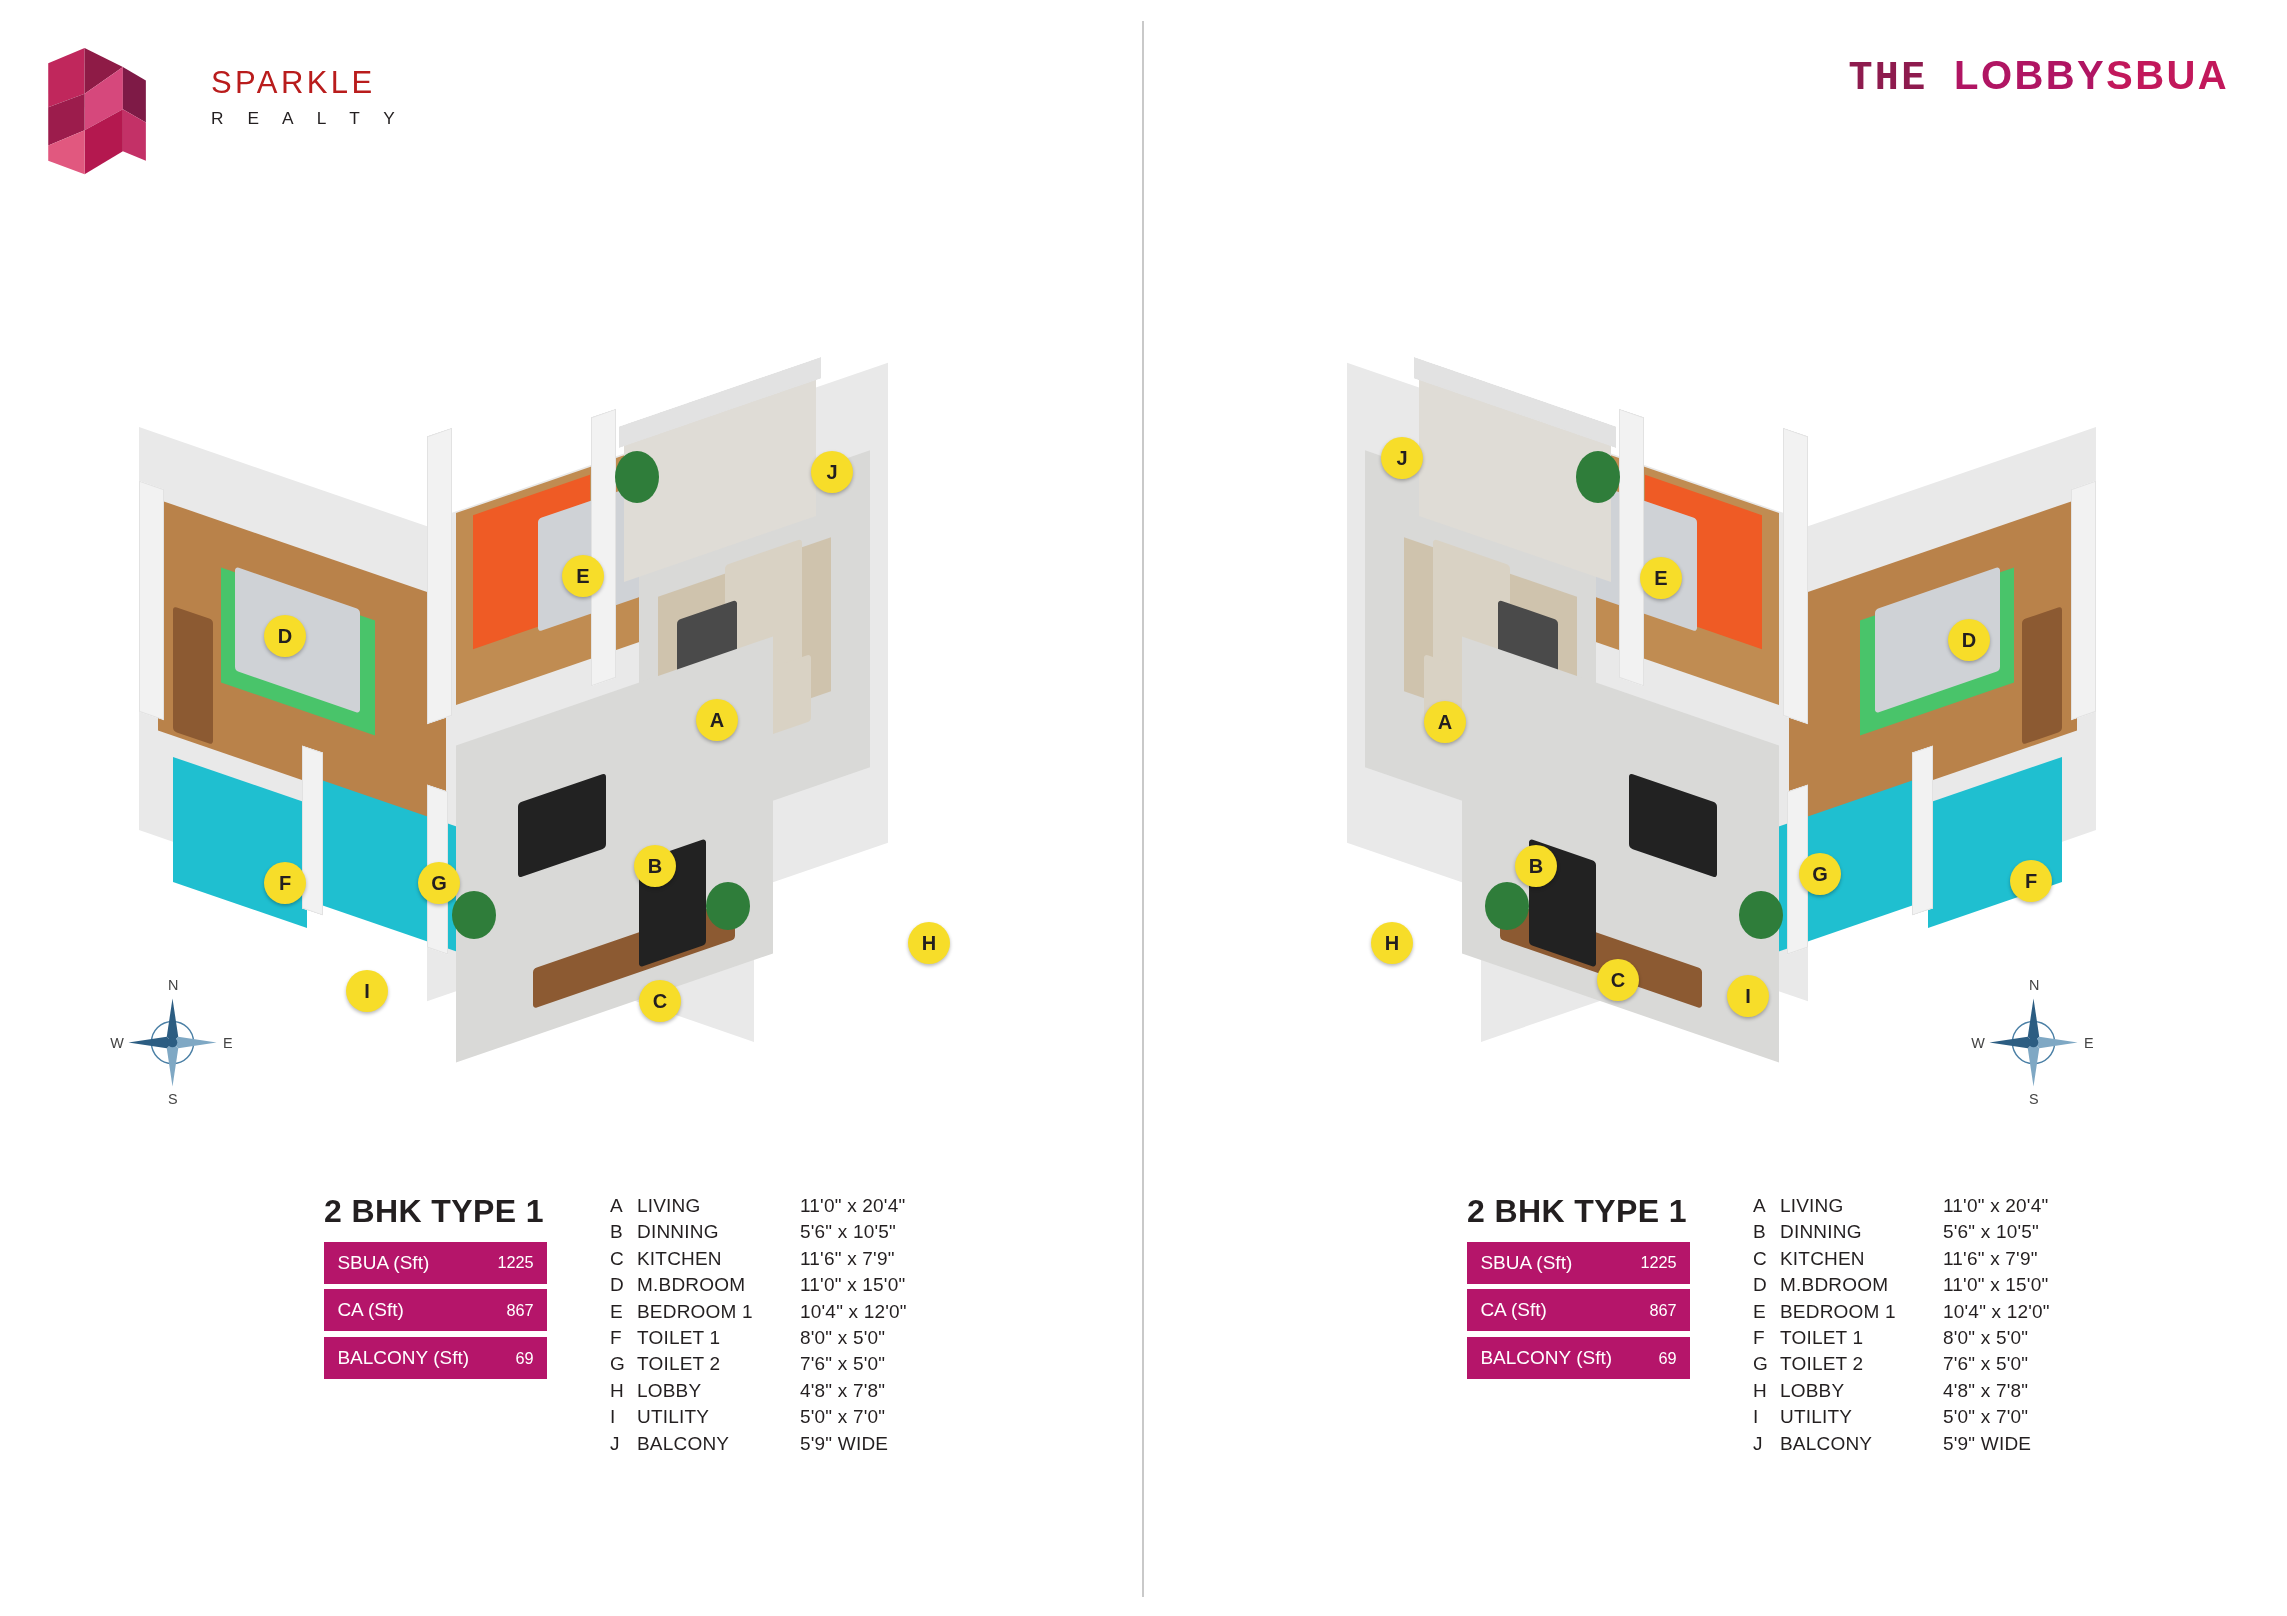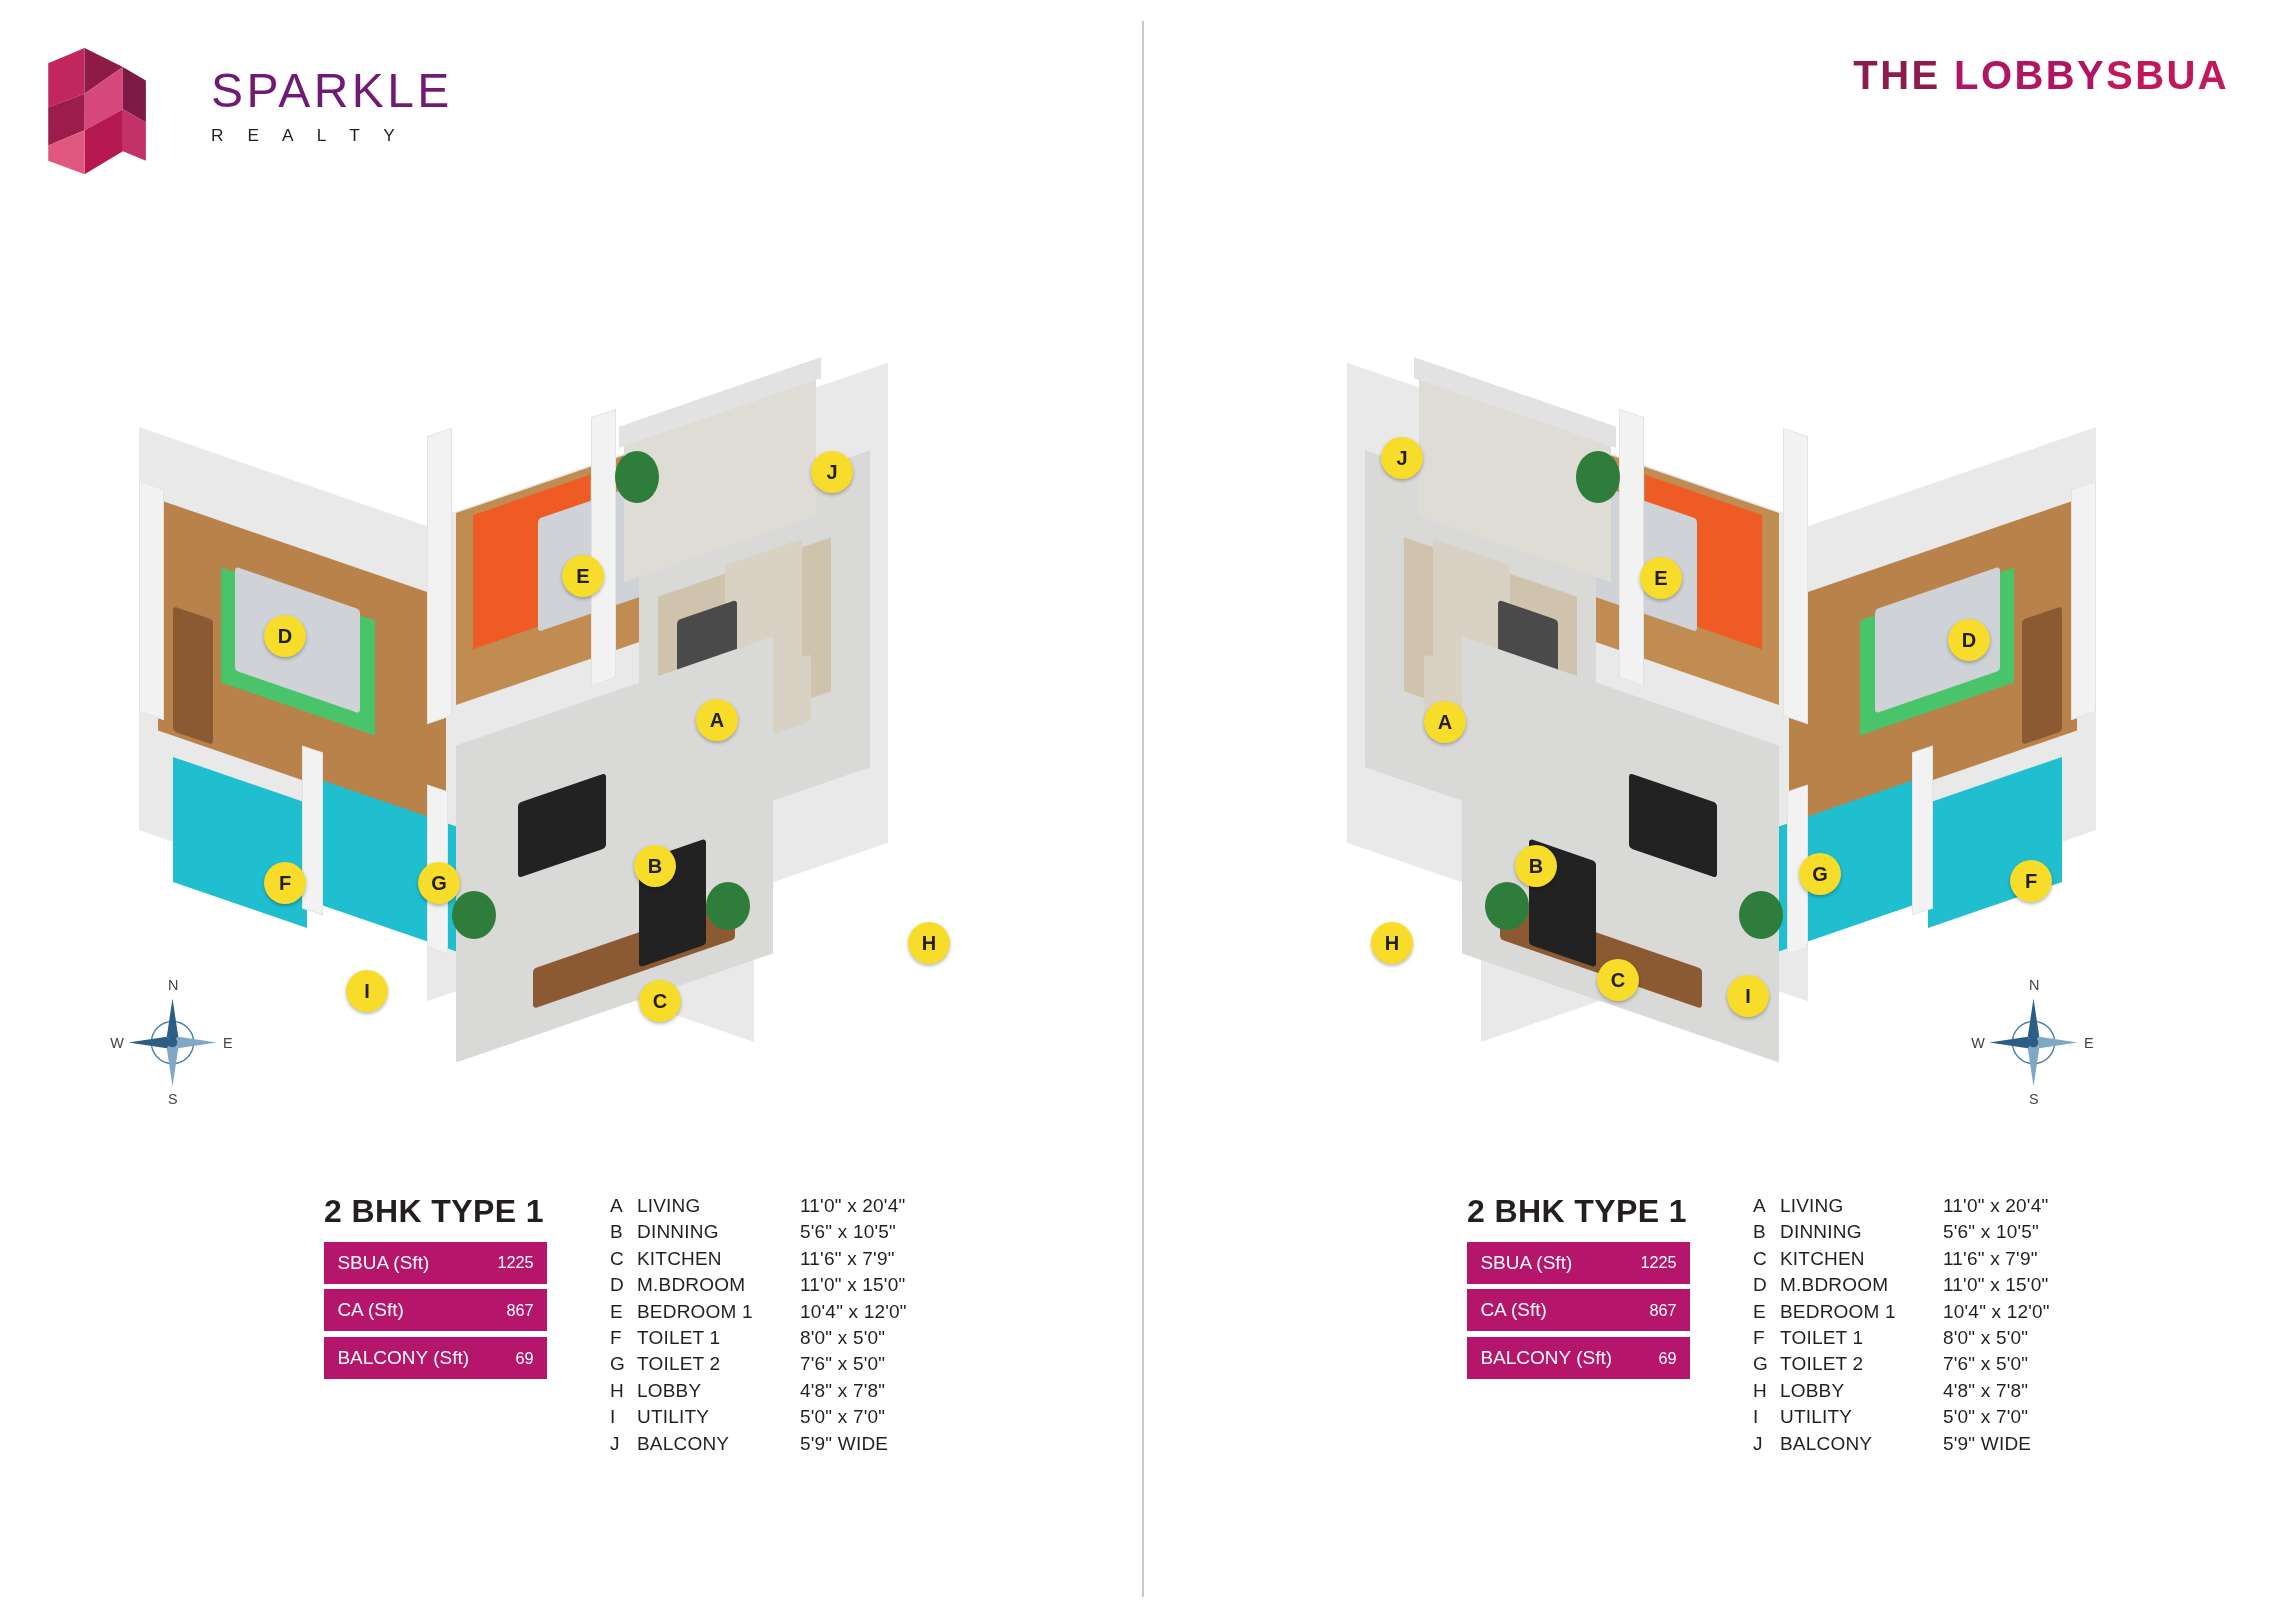--- a/index.html
+++ b/index.html
@@ -4,26 +4,26 @@
 <style>
   html,body{margin:0;padding:0;background:#ffffff;}
   body{width:2287px;height:1617px;font-family:"Liberation Sans",sans-serif;color:#231f20;overflow:hidden;}
   .page{position:relative;width:2287px;height:1617px;}
   .divider{position:absolute;left:1142px;top:21px;width:1.9px;height:1576px;background:#c9c9c9;}
 
   
   .logo{position:absolute;left:46px;top:46px;width:403px;height:139px;}
   .logo-mark{position:absolute;left:0;top:0;width:104px;height:134px;}
   .logo-text{position:absolute;left:165px;top:21px;}
-  .logo-name{font-size:48px;letter-spacing:3.4px;font-weight:400;color:#701a75;line-height:1;}
+  .logo-name{font-size:31px;letter-spacing:3.4px;font-weight:400;color:#b91c1c;line-height:1;}
   .logo-sub{font-size:17.3px;letter-spacing:9.6px;color:#231f20;margin-top:9.6px;}
 
   
   .title{position:absolute;right:58px;top:53px;font-size:40px;font-weight:bold;letter-spacing:2.4px;}
-  .title .t1{color:#8e1b4e;}
+  .title .t1{color:#8e1b4e;font-family:Liberation Mono, monospace;}
   .title .t2{color:#b01563;}
   .title .t3{color:#c2185b;}
 
   
   .panel{position:absolute;top:0;width:1142px;height:1617px;}
   .panel.left{left:0;}
   .panel.right{left:1145px;}
 
   .plan{position:absolute;}
   .plan-left{left:139px;top:288px;width:893px;height:855px;}

